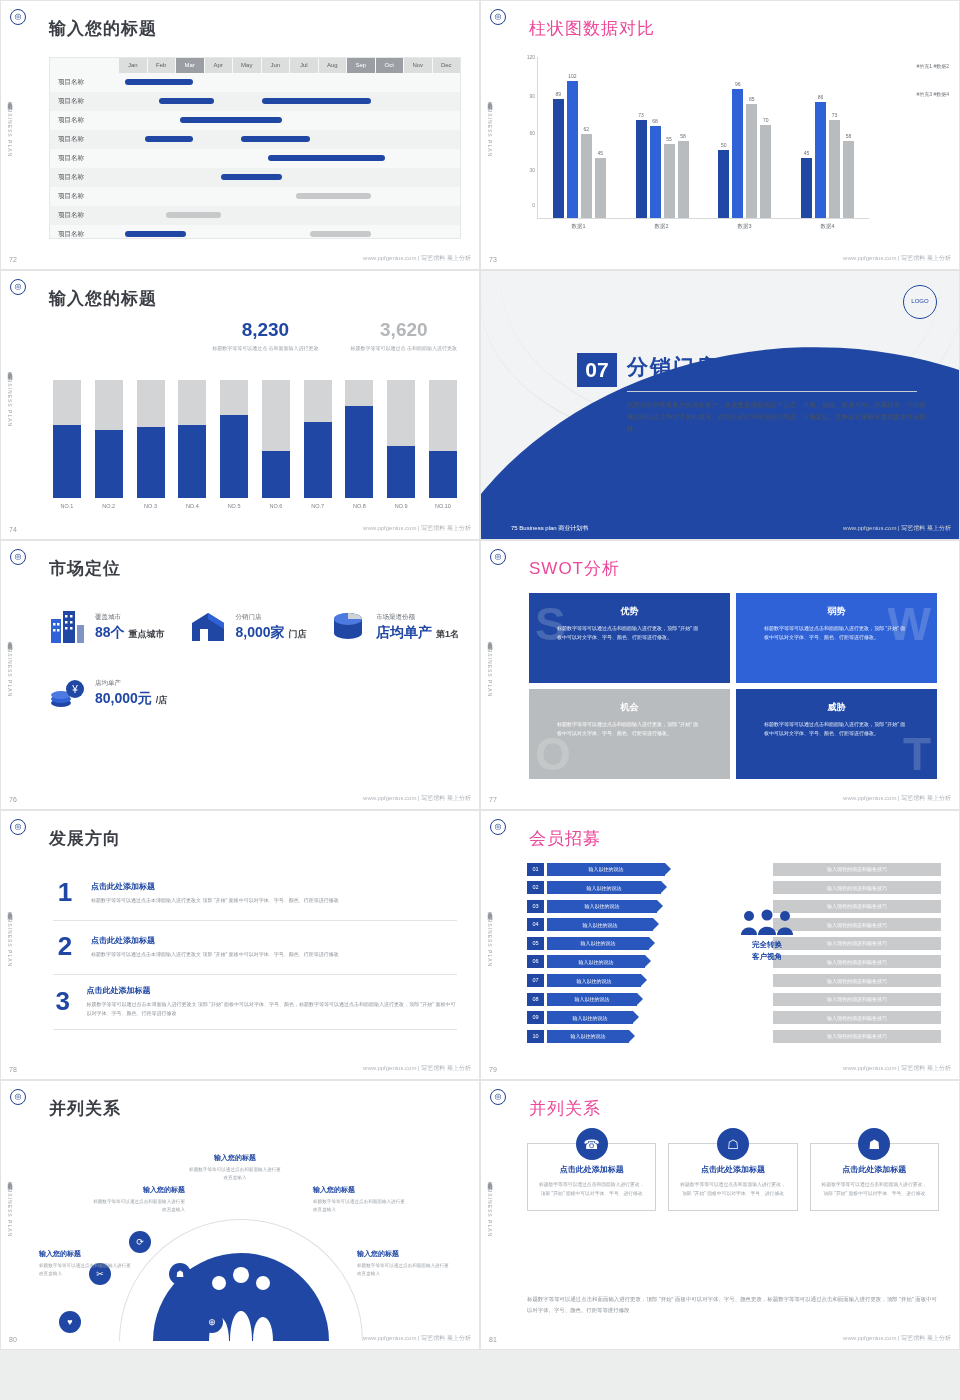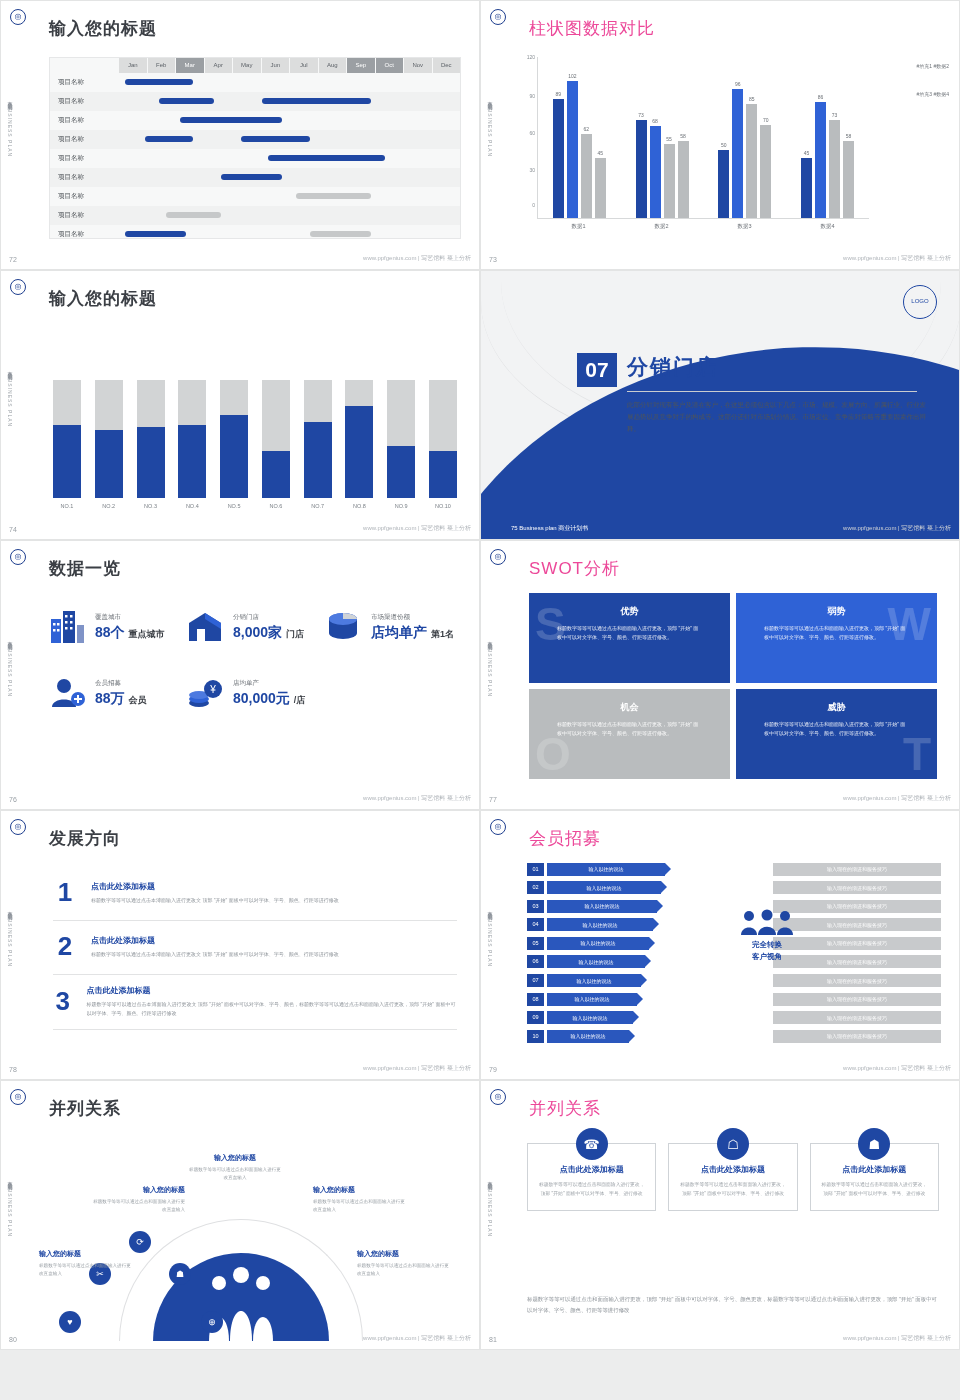--- a/index.html
+++ b/index.html
@@ -167,21 +167,21 @@
   }
   .cover-foot {
     position: absolute; left: 30px; bottom: 6px; font-size: 6px; color: #ffffff;
   }
   .cover-foot-r {
     position: absolute; right: 8px; bottom: 6px; font-size: 6px; color: #cfd2d5;
   }
 
   
   .facts { position: absolute; left: 46px; right: 20px; top: 66px; }
-  .fact-row { display: flex; gap: 2px; margin-bottom: 26px; }
+  .fact-row { display: flex; gap: 20px; margin-bottom: 26px; }
   .fact { display: flex; align-items: center; gap: 8px; width: 136px; }
   .fact-ico { width: 40px; height: 40px; flex: 0 0 40px; position: relative; }
   .fact-txt .cap { font-size: 6.5px; color: #6b7076; margin-bottom: 2px; }
   .fact-txt .val { font-size: 14px; font-weight: bold; color: #1f47a3; white-space: nowrap; }
   .fact-txt .val small { font-size: 9px; color: #3b3f45; font-weight: bold; }
 
   
   .swot {
     position: absolute; left: 48px; right: 22px; top: 52px; bottom: 30px;
     display: grid; grid-template-columns: 1fr 1fr; grid-template-rows: 1fr 1fr;
@@ -457,20 +457,32 @@
     </div>
   </div>
 
   <div class="slide">
     <div class="slide-inner">
       <div class="rail">
         <div class="rail-logo">◎</div>
         <div class="rail-text"><b>商业计划书</b> <span>BUSINESS PLAN</span></div>
       </div>
       <div class="title">输入您的标题</div>
+      <div class="kpi-wrap">
+        <div class="kpi">
+          <div class="num">8,230</div>
+          <div class="desc">标题数字等等可以通过点
+击和面面输入进行更改</div>
+        </div>
+        <div class="kpi grey">
+          <div class="num">3,620</div>
+          <div class="desc">标题数字等等可以通过点
+击和面面输入进行更改</div>
+        </div>
+      </div>
       <div class="rank">
         <div class="rank-col">
             <div class="rank-bar">
               <div class="rank-fill" style="height:62%"></div>
             </div>
             <div class="rank-lab">NO.1</div>
           </div>
         <div class="rank-col">
             <div class="rank-bar">
               <div class="rank-fill" style="height:58%"></div>
@@ -546,21 +558,21 @@
       <div class="cover-foot-r">www.ppfgenius.com | 写艺馆料 菜上分析</div>
     </div>
   </div>
 
   <div class="slide">
     <div class="slide-inner">
       <div class="rail">
         <div class="rail-logo">◎</div>
         <div class="rail-text"><b>商业计划书</b> <span>BUSINESS PLAN</span></div>
       </div>
-      <div class="title">数据一览</div>
+      <div class="title">市场定位</div>
       <div class="facts">
         <div class="fact-row">
           <div class="fact">
             <div class="fact-ico">
               <svg width="40" height="40" viewBox="0 0 40 40">
                 <rect x="4" y="12" width="10" height="24" fill="#2f62d6"></rect>
                 <rect x="16" y="4" width="12" height="32" fill="#1f47a3"></rect>
                 <rect x="30" y="18" width="7" height="18" fill="#7f93c7"></rect>
                 <g fill="#fff">
                     <rect x="18" y="8" width="2.5" height="2.5"></rect>
@@ -606,35 +618,20 @@
             <div class="fact-txt">
               <div class="cap">市场渠道份额</div>
               <div class="val"><span>店均单产</span> <small>第1名</small></div>
             </div>
           </div>
         </div>
         <div class="fact-row">
           <div class="fact">
             <div class="fact-ico">
               <svg width="40" height="40" viewBox="0 0 40 40">
-                <circle cx="17" cy="13" r="7" fill="#1f47a3"></circle>
-                <path d="M5 34 C5 24 29 24 29 34 Z" fill="#1f47a3"></path>
-                <circle cx="31" cy="26" r="7" fill="#2f62d6"></circle>
-                <rect x="30" y="22" width="2" height="8" fill="#fff"></rect>
-                <rect x="27" y="25" width="8" height="2" fill="#fff"></rect>
-              </svg>
-            </div>
-            <div class="fact-txt">
-              <div class="cap">会员招募</div>
-              <div class="val"><span>88万</span> <small>会员</small></div>
-            </div>
-          </div>
-          <div class="fact">
-            <div class="fact-ico">
-              <svg width="40" height="40" viewBox="0 0 40 40">
                 <ellipse cx="14" cy="30" rx="10" ry="4" fill="#1f47a3"></ellipse>
                 <ellipse cx="14" cy="26" rx="10" ry="4" fill="#2f62d6"></ellipse>
                 <ellipse cx="14" cy="22" rx="10" ry="4" fill="#4d7ae0"></ellipse>
                 <circle cx="28" cy="16" r="9" fill="#1f47a3"></circle>
                 <text x="28" y="20" font-size="10" fill="#fff" text-anchor="middle" font-family="Liberation Sans">¥</text>
               </svg>
             </div>
             <div class="fact-txt">
               <div class="cap">店均单产</div>
               <div class="val"><span>80,000元</span> <small>/店</small></div>

